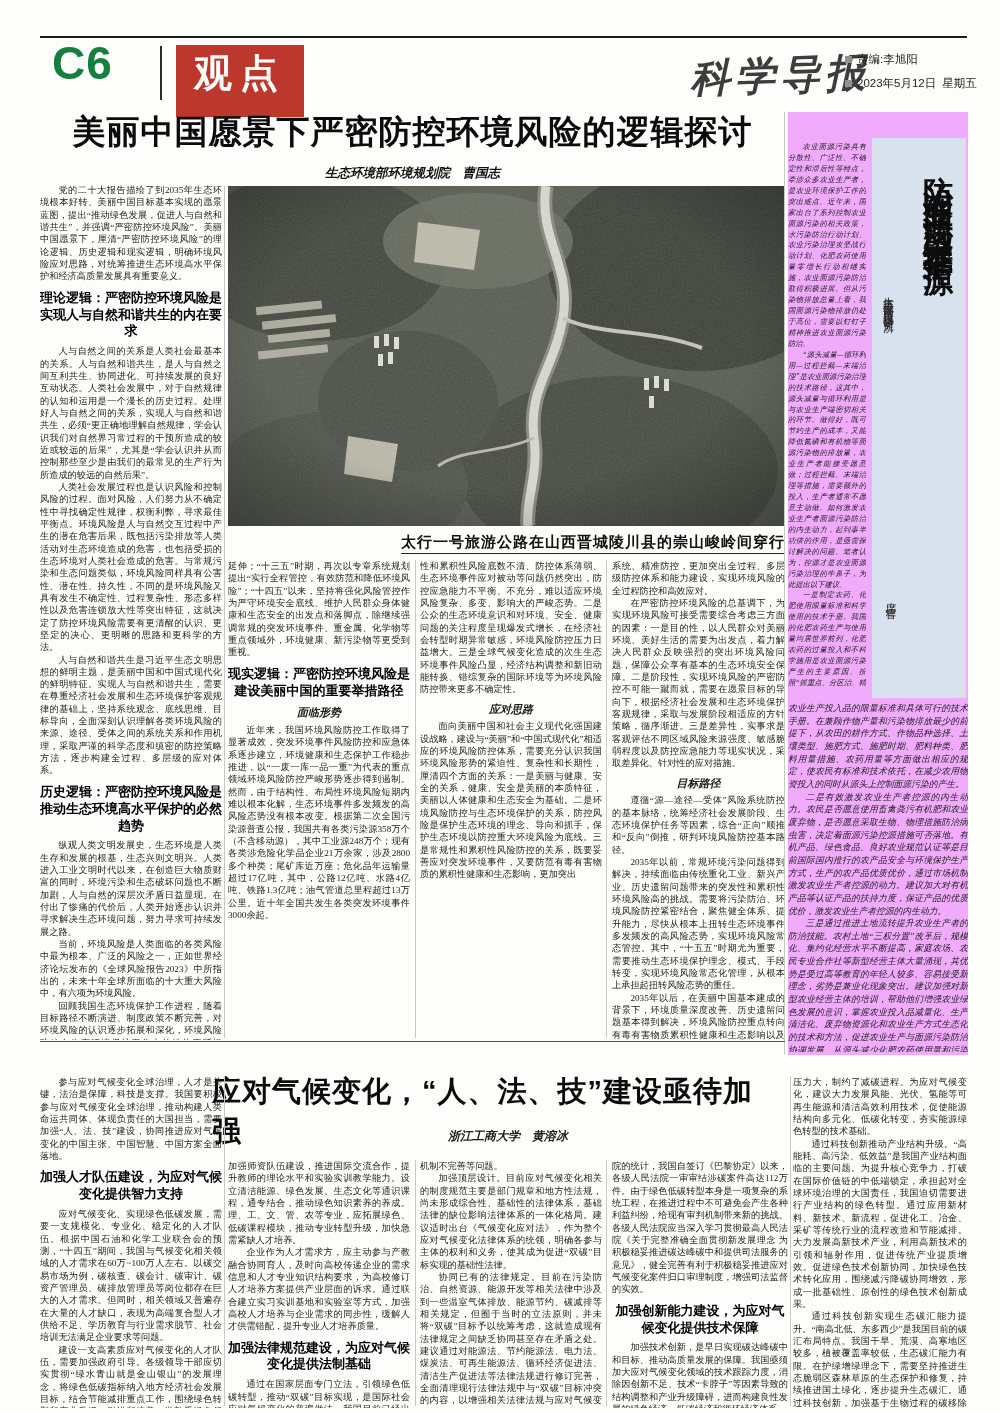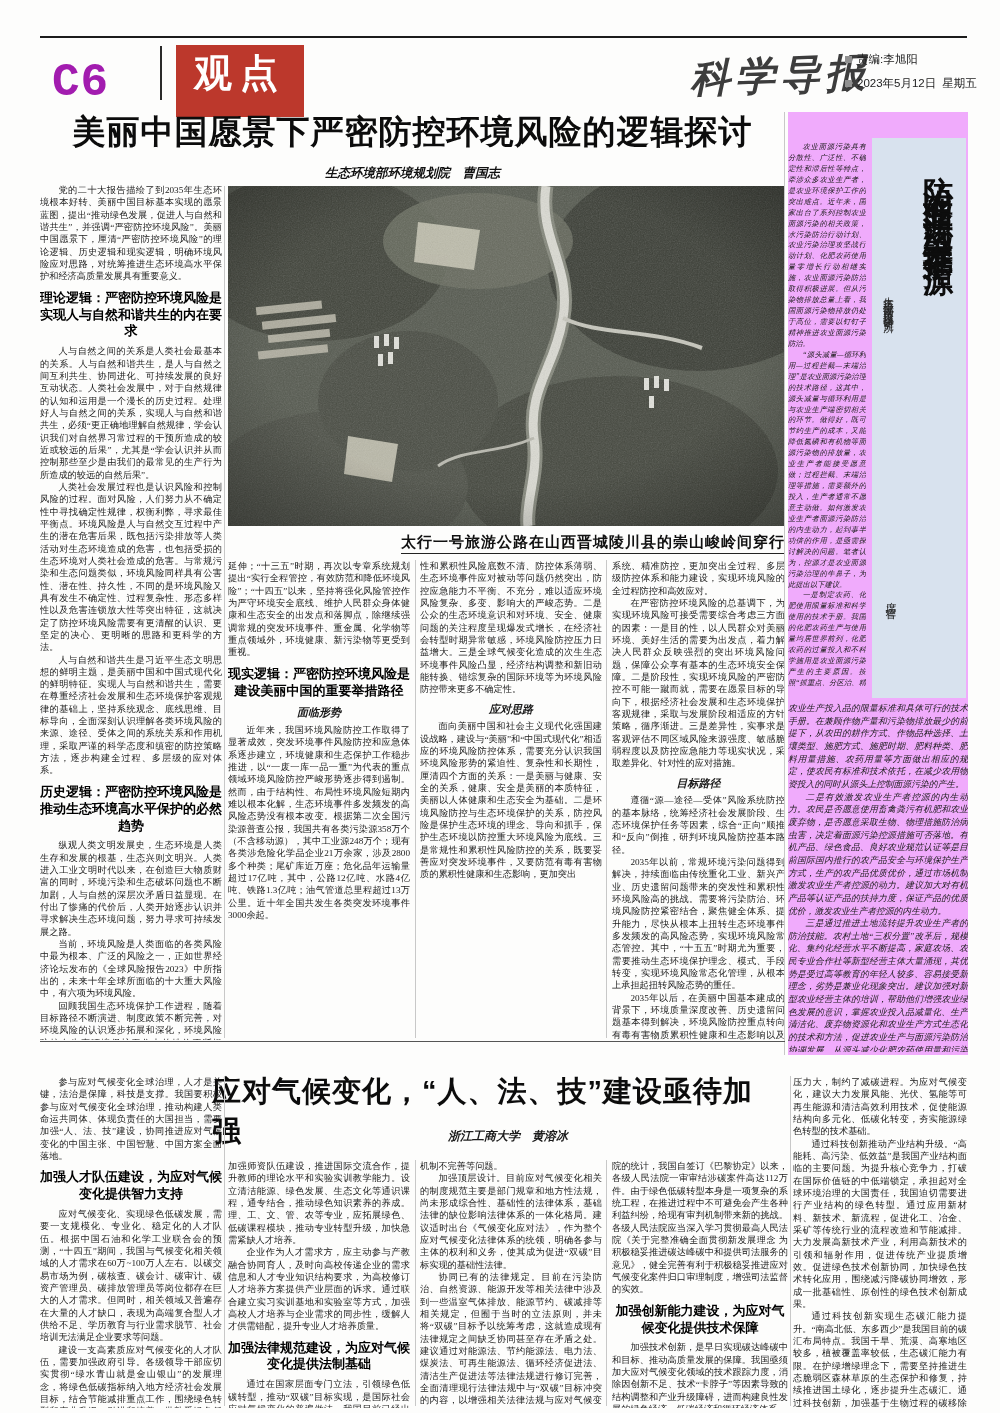--- a/index.html
+++ b/index.html
@@ -1,21 +1,21 @@
 <!DOCTYPE html>
 <html><head>
 <meta charset="utf-8">
 <style>
   html,body{margin:0;padding:0;}
   body{width:1000px;height:1413px;position:relative;background:#fdfdfc;
        font-family:"Liberation Serif",serif;color:#1a1a1a;overflow:hidden;}
   .abs{position:absolute;}
   
   .top-rule{left:40px;top:36px;width:927px;height:2px;background:#1c1c1c;}
-  .edition{left:52px;top:57px;font-family:Liberation Mono, monospace;font-size:46px;font-weight:bold;color:#a21caf;letter-spacing:1px;}
+  .edition{left:52px;top:36px;font-family:Liberation Sans, sans-serif;font-size:46px;font-weight:bold;color:#15803d;letter-spacing:1px;}
   .hdr-bar{left:160px;top:46px;width:2px;height:54px;background:#2a2a2a;}
   .section-box{left:176px;top:45px;width:128px;height:72px;background:#bc382c;color:#fff;
       font-family:"Liberation Sans",sans-serif;font-size:38px;font-weight:bold;text-align:center;line-height:57px;letter-spacing:8px;}
   .logo{left:690px;top:48px;font-size:40px;font-weight:bold;font-style:italic;color:#3d3d3d;
       letter-spacing:5px;transform:rotate(-2deg);font-family:"Liberation Serif",serif;}
   .meta{left:845px;top:52px;width:124px;font-family:"Liberation Sans",sans-serif;font-size:11.5px;color:#222;}
   .meta-row{display:flex;align-items:center;margin-bottom:9px;white-space:nowrap;}
   .sq{display:inline-block;width:7px;height:7px;background:#919191;margin-right:5px;flex:none;}
   
   .headline{left:40px;top:110px;width:745px;text-align:center;font-family:"Liberation Sans",sans-serif;

